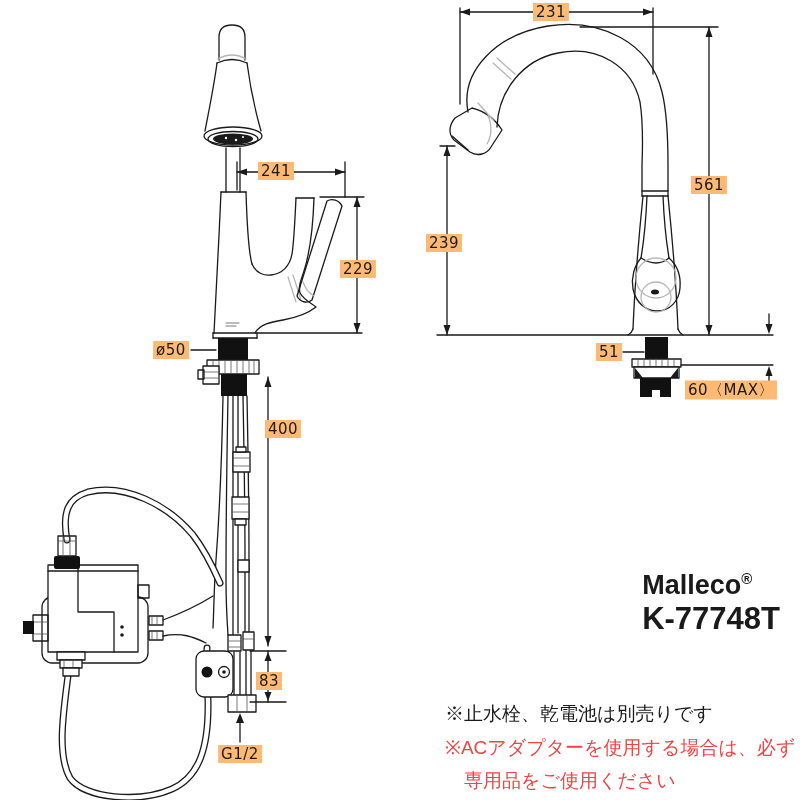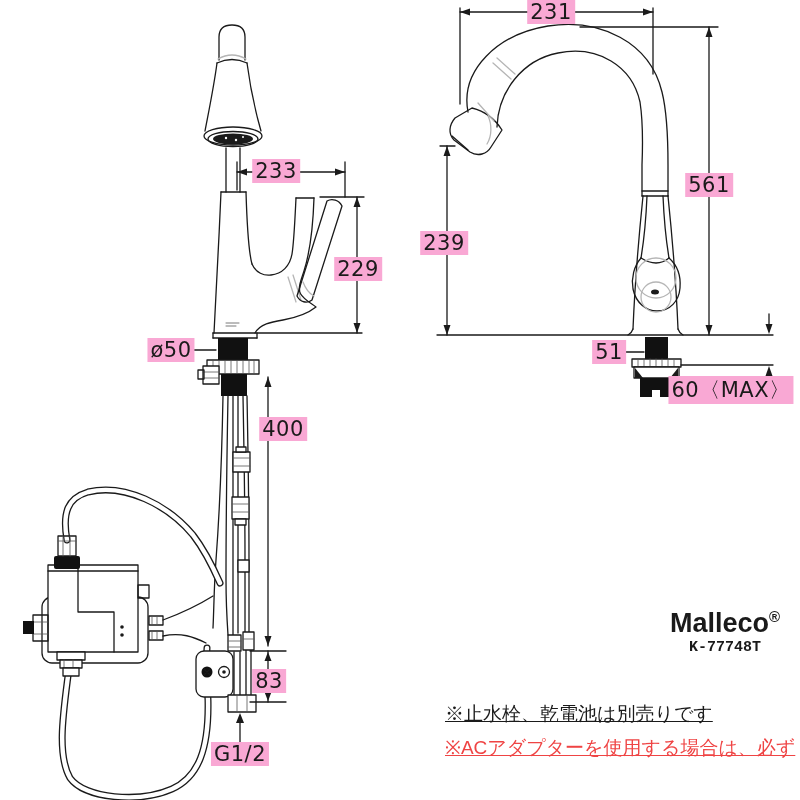--- a/index.html
+++ b/index.html
@@ -11,29 +11,29 @@
       stroke:#1a1a1a;stroke-width:1.3;fill:none;stroke-linecap:round;stroke-linejoin:round;}
   #art .f{fill:#111;stroke:none;}
   #art .w{fill:#fff;}
   #art .arrow{fill:#1a1a1a;stroke:none;}
   #art .g{stroke:#b5b5b5;}
   #art .thin{stroke-width:.8;stroke:#555;}
   #art .tube-o{stroke-width:7;}
   #art .tube-i{stroke:#fff;stroke-width:4.4;}
   #art .dot{fill:#1a1a1a;stroke:none;}
   #art .wd{fill:#fff;stroke:none;}
-  .dim{position:absolute;transform:translate(-50%,-50%);background:#f9a8d4;padding:0 3px;
-       font-family:"DejaVu Sans",sans-serif;font-size:21px;letter-spacing:.5px;white-space:nowrap;}
-  .titleblock{position:absolute;right:20px;top:570px;text-align:center;line-height:1.12;margin-top:38px;}
+  .dim{position:absolute;transform:translate(-50%,-50%);background:#fdba74;padding:0 3px;
+       font-family:"DejaVu Sans",sans-serif;font-size:15px;letter-spacing:.5px;white-space:nowrap;}
+  .titleblock{position:absolute;right:20px;top:570px;text-align:left;line-height:1.12;}
   .brand{font-size:27px;font-weight:bold;}
   .brand sup{font-size:15px;}
   .product{font-size:25px;margin-top:2px;}
-  .model{font-size:15px;font-weight:bold;margin-top:2px;font-family:Liberation Mono, monospace;}
+  .model{font-size:31px;font-weight:bold;margin-top:2px;}
   .notes{position:absolute;left:445px;top:702px;font-size:19px;line-height:1.3;}
-  .note{white-space:nowrap;text-decoration:underline;}
+  .note{white-space:nowrap;}
   .note.orange{color:#ef4444;}
   .note.indent{padding-left:19px;}
   .note+.note{margin-top:9px;}
 </style>
 </head>
 <body>
 
 <div id="stage">
 
   <svg id="art" width="800" height="800" viewBox="0 0 800 800">
@@ -235,30 +235,31 @@
       <path d="M240,742 V717"></path>
       <path class="arrow" d="M240,713 l-4,10 h8 z"></path>
     </g>
   </svg>
 
   <span class="dim" style="left:551px;top:12px">231</span>
   <span class="dim" style="left:709px;top:185px">561</span>
   <span class="dim" style="left:444px;top:243px">239</span>
   <span class="dim" style="left:609px;top:352px">51</span>
   <span class="dim" style="left:731px;top:390px">60〈MAX〉</span>
-  <span class="dim" style="left:276px;top:171px">233</span>
+  <span class="dim" style="left:276px;top:171px">241</span>
   <span class="dim" style="left:358px;top:269px">229</span>
   <span class="dim" style="left:171px;top:350px">ø50</span>
   <span class="dim" style="left:283px;top:429px">400</span>
   <span class="dim" style="left:269px;top:681px">83</span>
   <span class="dim" style="left:240px;top:754px">G1/2</span>
 
   <div class="titleblock">
     <div class="brand"><span>Malleco</span><sup>®</sup></div>
     <div class="model">K-77748T</div>
   </div>
 
   <div class="notes">
     <div class="note">※止水栓、乾電池は別売りです</div>
     <div class="note orange">※ACアダプターを使用する場合は、必ず</div>
+    <div class="note orange indent">専用品をご使用ください</div>
   </div>
 
 </div>
 
 </body></html>

